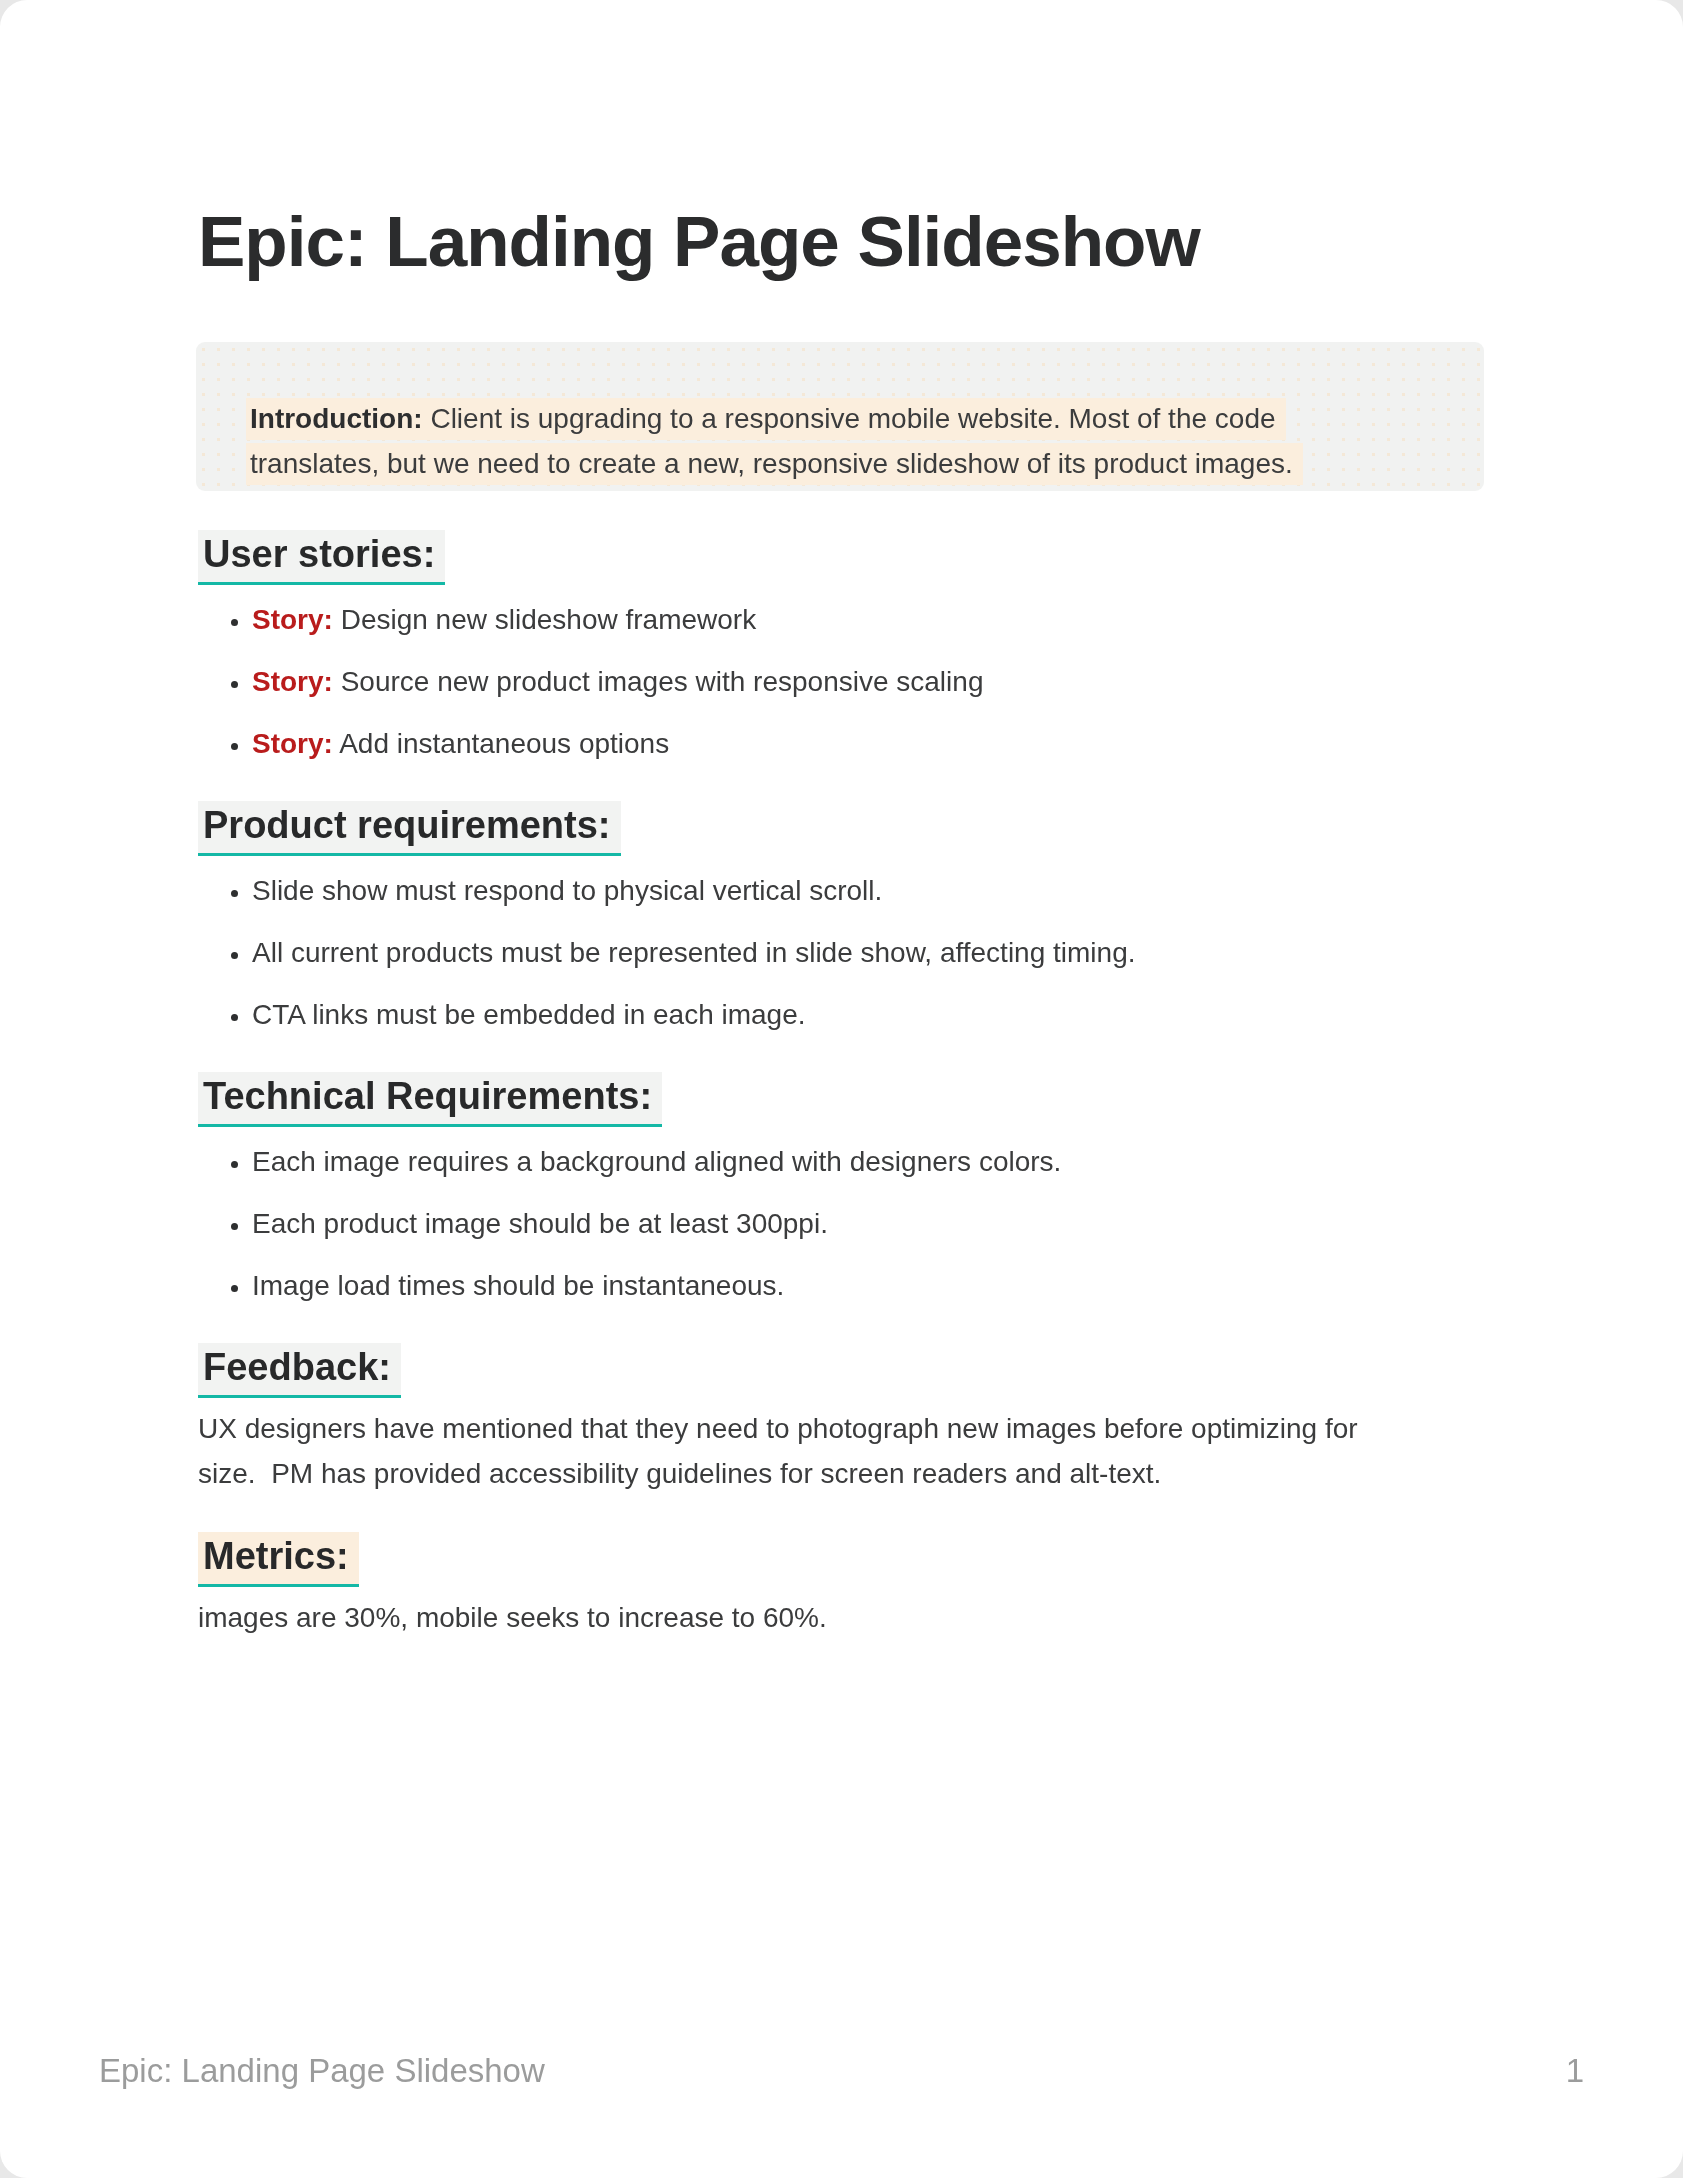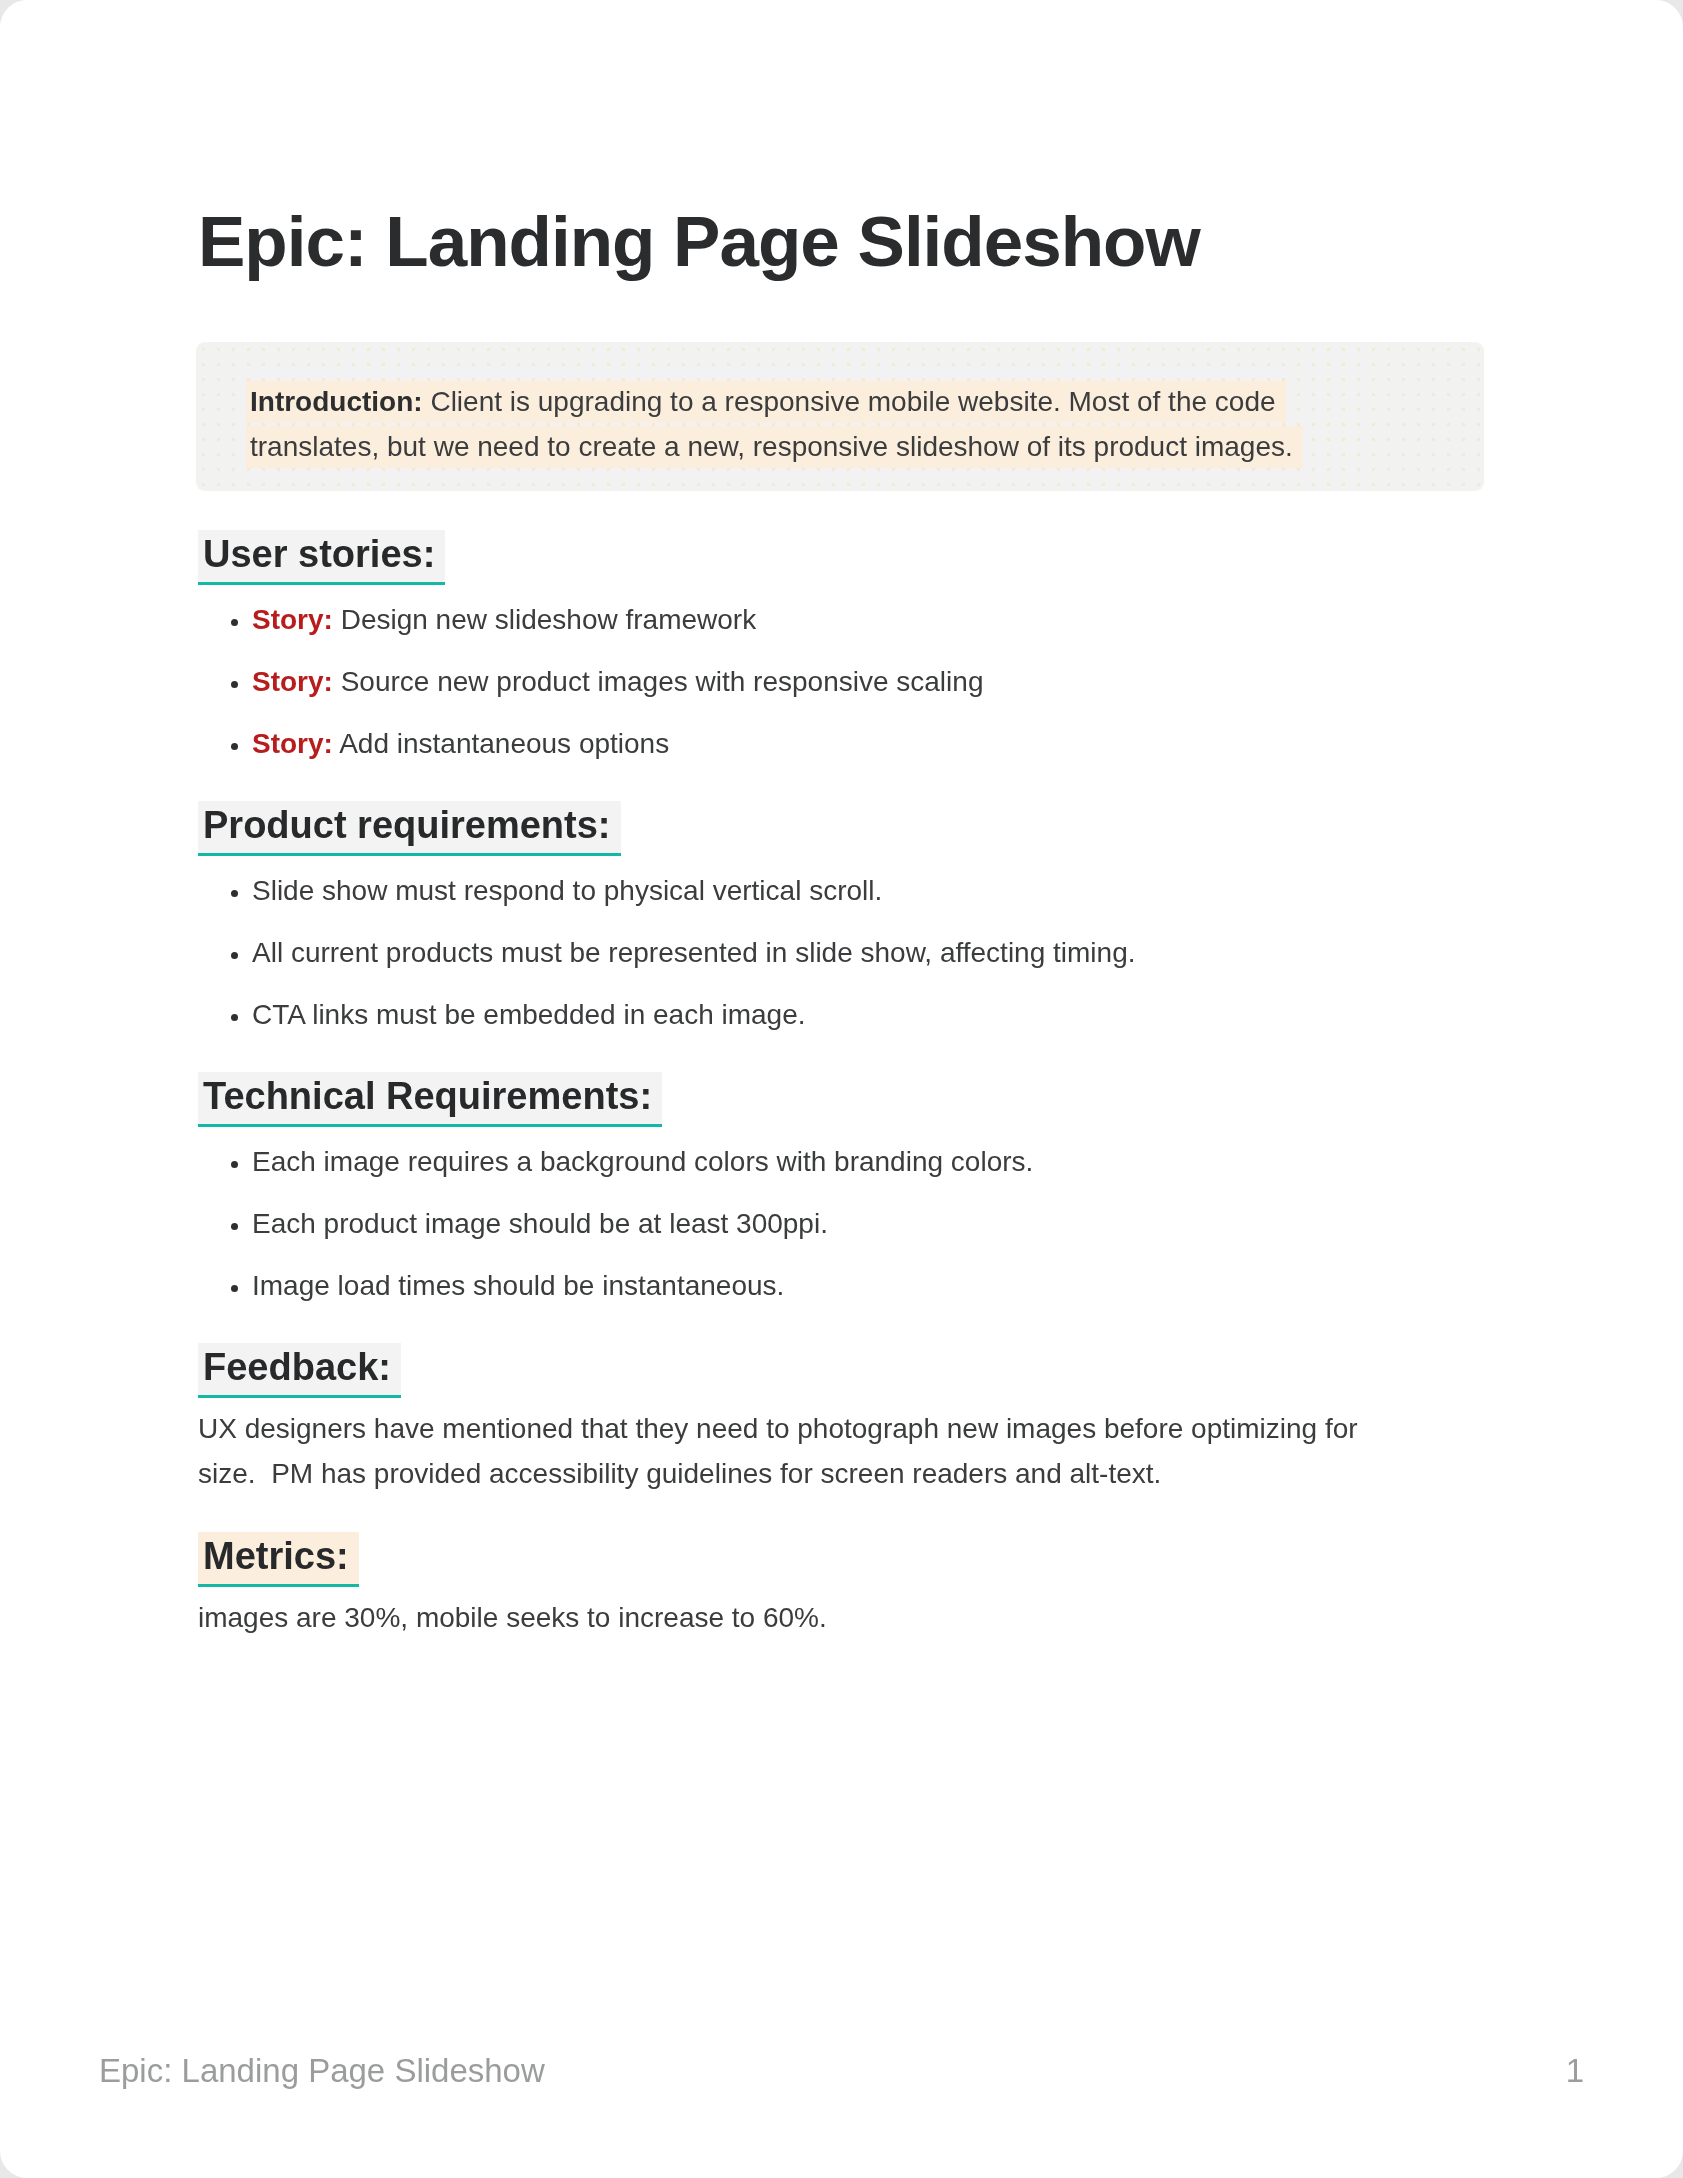--- a/index.html
+++ b/index.html
@@ -31,21 +31,21 @@
   }
   .intro-box {
     margin-top: 61px;
     margin-left: -2px;
     width: 1288px;
     height: 149px;
     background-color: #f1f2f1;
     background-image: radial-gradient(circle, rgba(247,221,189,0.5) 1.5px, rgba(0,0,0,0) 1.6px);
     background-size: 15px 15px;
     border-radius: 9px;
-    padding: 37px 0 0 50px;
+    padding: 54px 0 0 50px;
   }
   .intro-line {
     line-height: 45px;
     font-size: 28px;
   }
   .hl-peach {
     background: #fbeedd;
     padding: 5px 10px 6px 4px;
   }
   .intro-line b { color: #2d2e2f; }
@@ -126,21 +126,21 @@
 
     <h2 class="sec-heading"><span class="hwrap bg-gray">Product requirements:</span></h2>
     <ul class="sec-list">
       <li><span>Slide show must respond to physical vertical scroll.</span></li>
       <li><span>All current products must be represented in slide show, affecting timing.</span></li>
       <li><span>CTA links must be embedded in each image.</span></li>
     </ul>
 
     <h2 class="sec-heading"><span class="hwrap bg-gray">Technical Requirements:</span></h2>
     <ul class="sec-list">
-      <li><span>Each image requires a background colors with branding colors.</span></li>
+      <li><span>Each image requires a background aligned with designers colors.</span></li>
       <li><span>Each product image should be at least 300ppi.</span></li>
       <li><span>Image load times should be instantaneous.</span></li>
     </ul>
 
     <h2 class="sec-heading"><span class="hwrap bg-gray">Feedback:</span></h2>
     <div class="sec-para">
       <div class="pline">UX designers have mentioned that they need to photograph new images before optimizing for</div>
       <div class="pline">size.  PM has provided accessibility guidelines for screen readers and alt-text.</div>
     </div>
 

